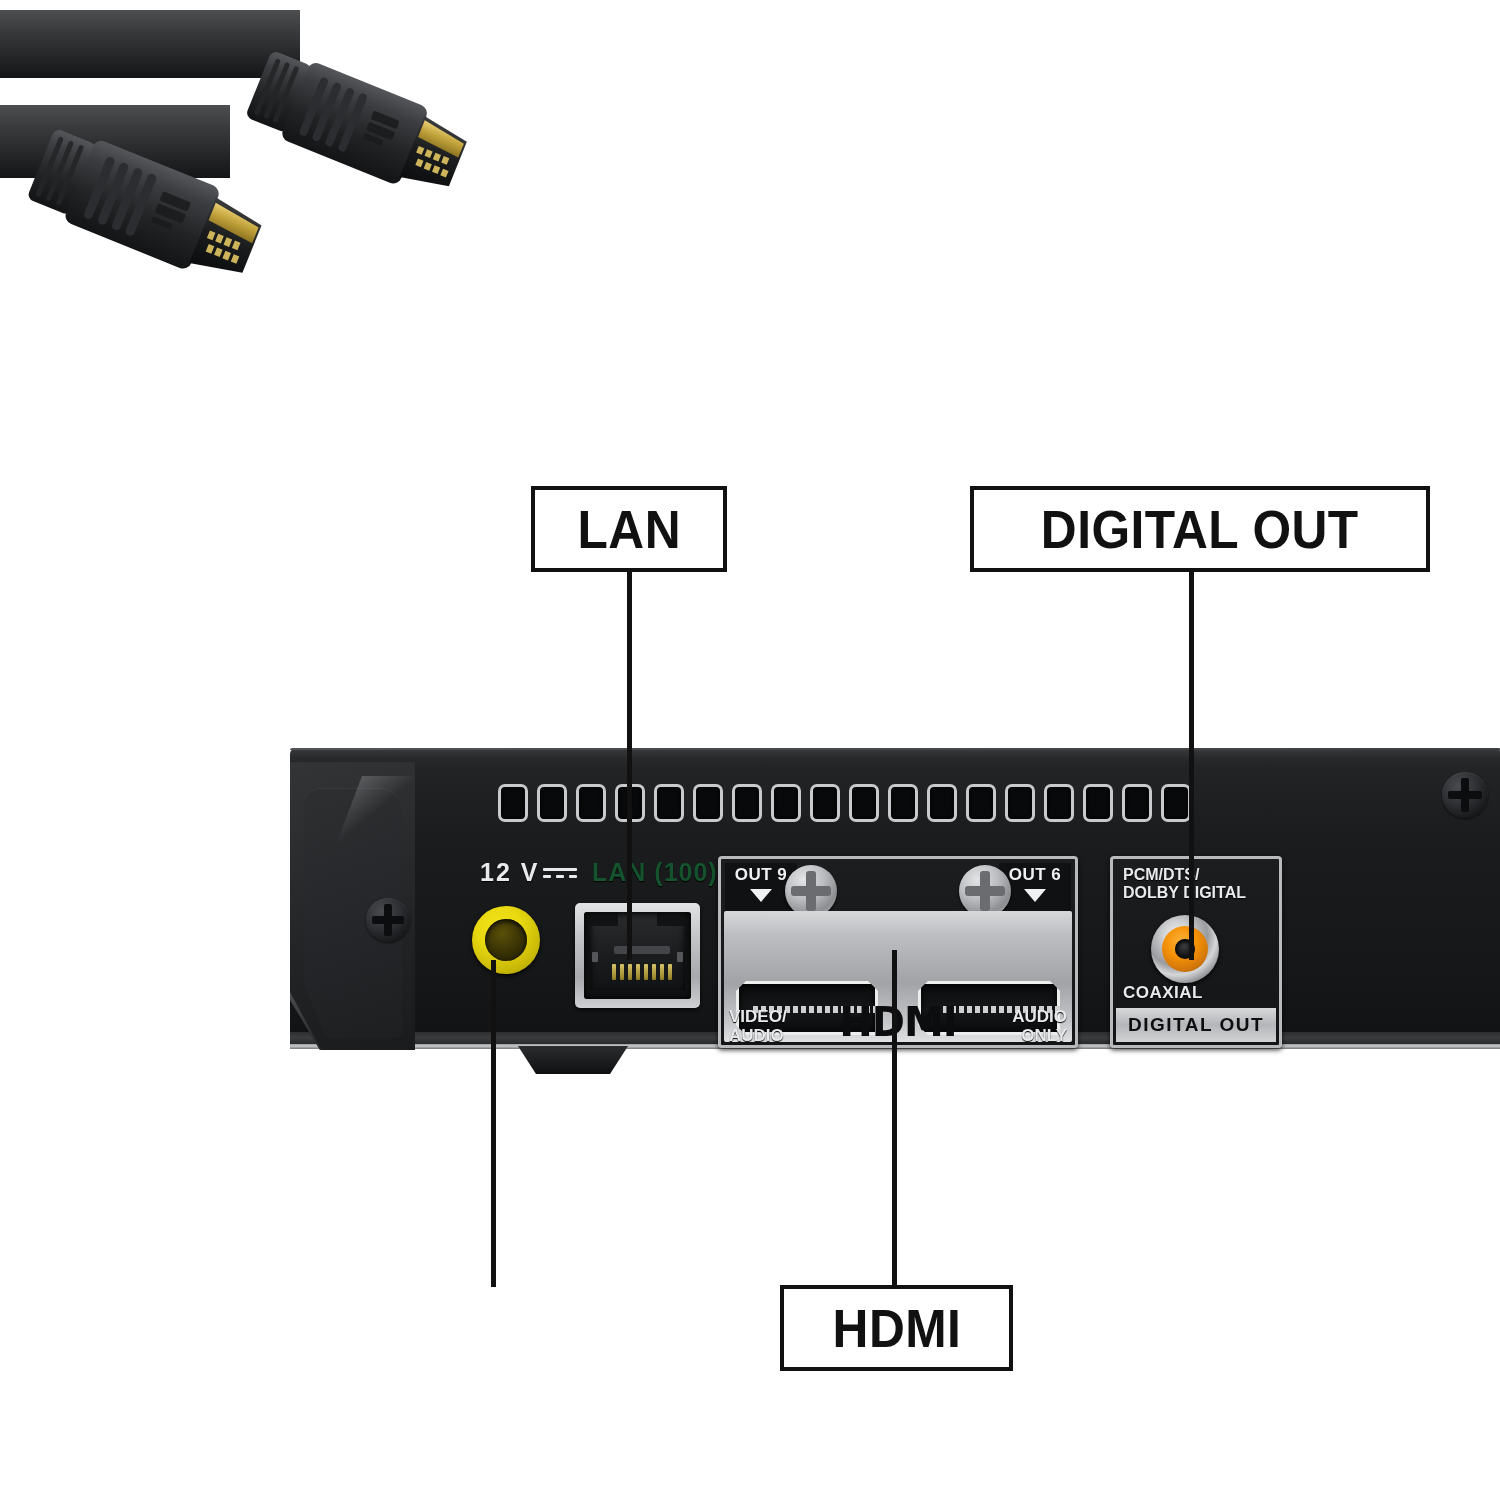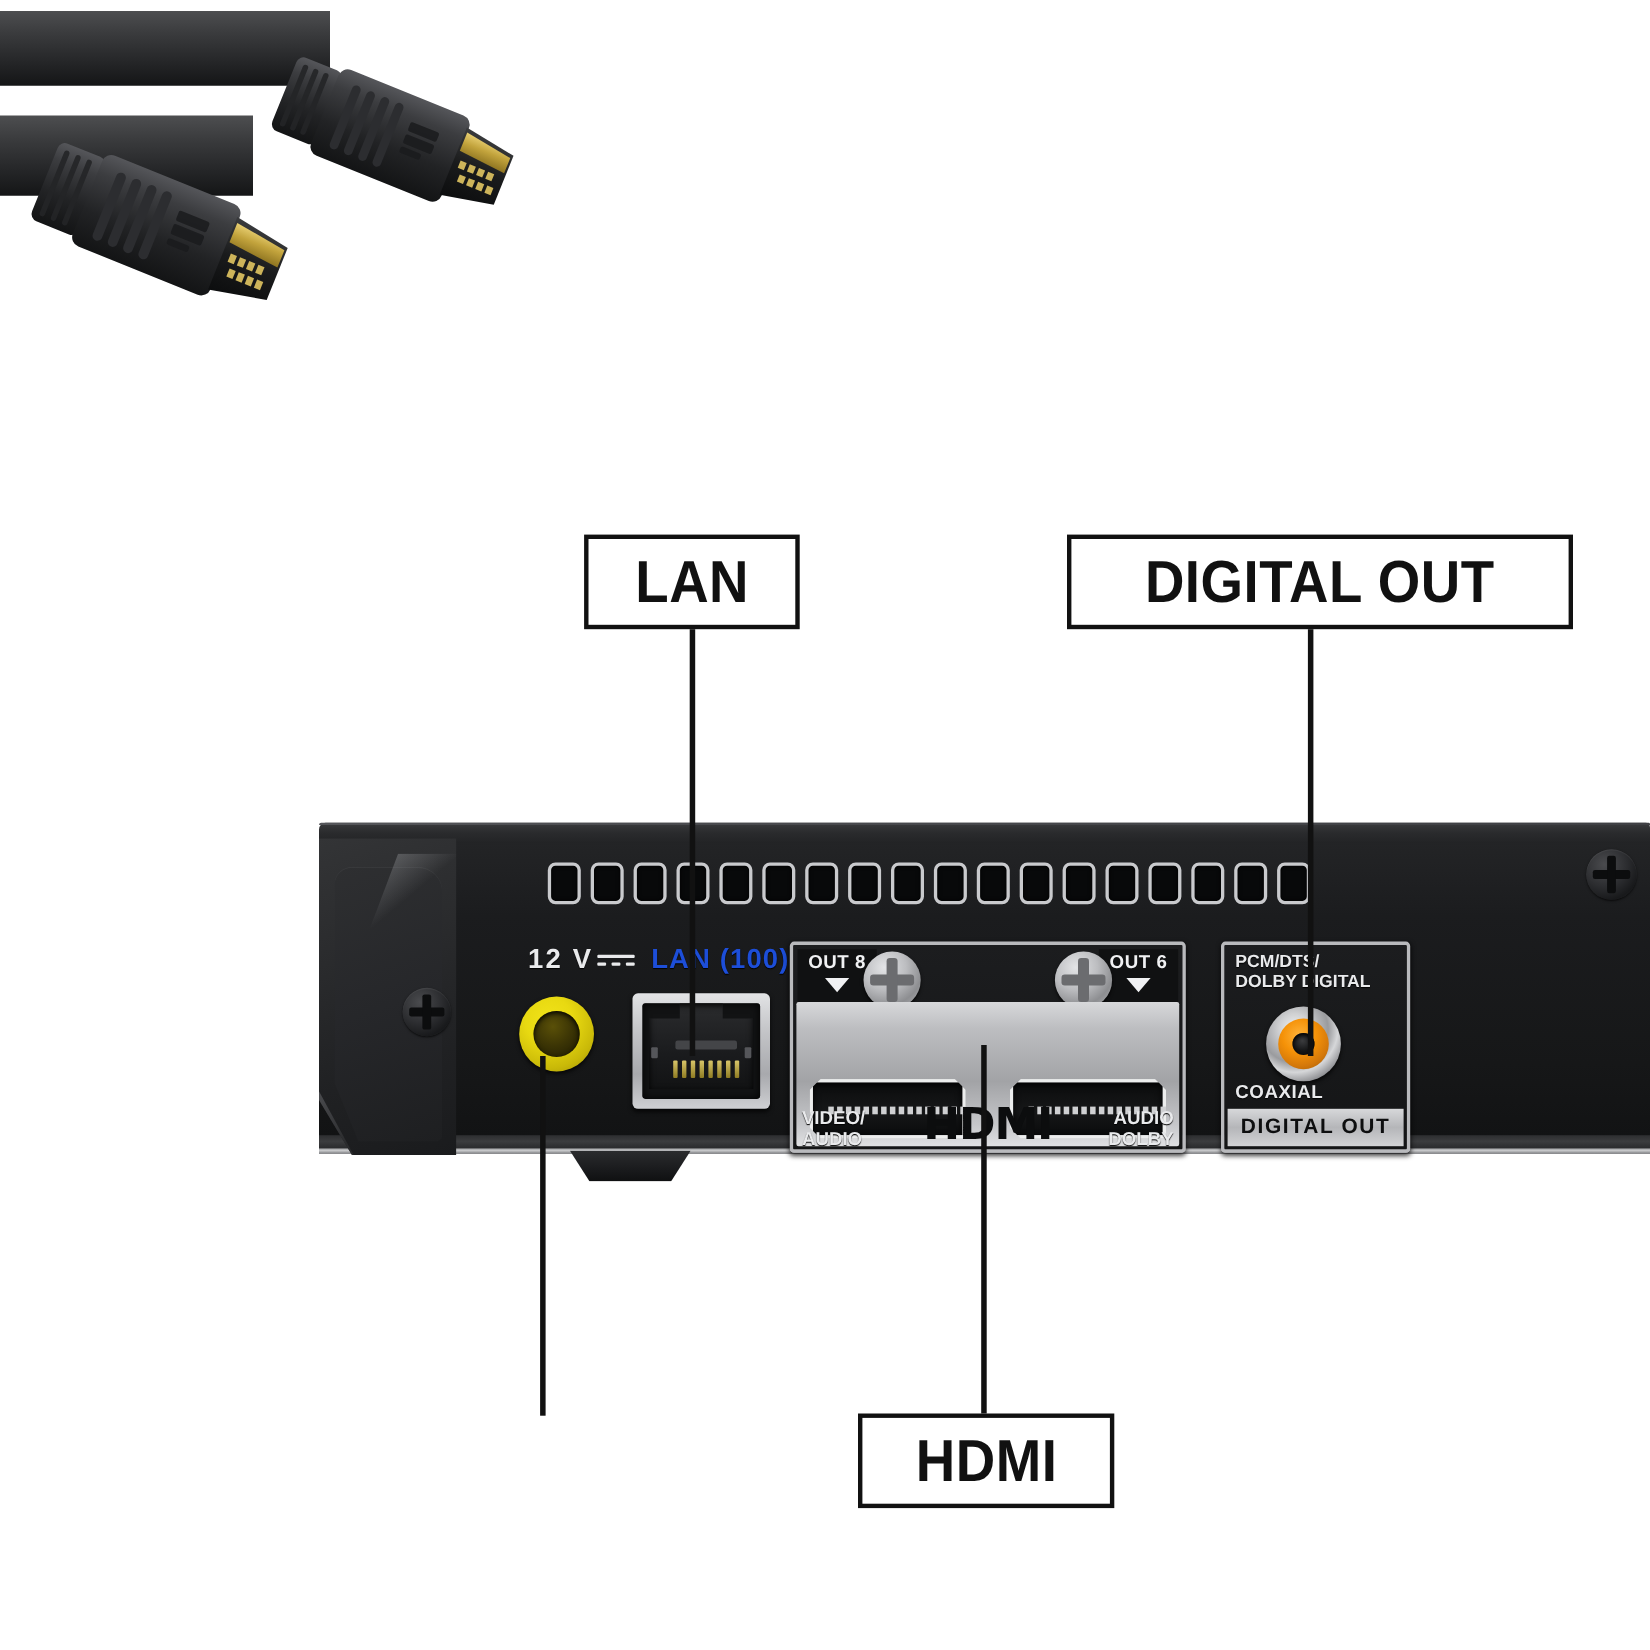--- a/index.html
+++ b/index.html
@@ -141,21 +141,21 @@
   }
   .dc-jack:after{
     content:"";position:absolute;left:13px;top:13px;width:42px;height:42px;border-radius:50%;
     background:radial-gradient(circle at 42% 34%,#5a5008 0%,#3d3605 45%,#1d1a02 100%);
     box-shadow:inset 0 2px 5px rgba(0,0,0,.95);
   }
 
   
   .lbl-lan{
     position:absolute;left:302px;top:110px;
-    color:#1d4ed8;font-size:25px;font-weight:bold;letter-spacing:1px;
+    color:#14532d;font-size:25px;font-weight:bold;letter-spacing:1px;
     text-shadow:0 1px 1px #000;white-space:nowrap;
   }
   .lan-frame{
     position:absolute;left:285px;top:155px;width:125px;height:105px;
     background:linear-gradient(180deg,#e2e3e5 0%,#c6c7ca 30%,#a8a9ad 70%,#cfd0d3 100%);
     border-radius:5px;
     box-shadow:0 2px 4px rgba(0,0,0,.7);
     padding:6px;box-sizing:border-box;
   }
   .lan-inner{
@@ -477,21 +477,21 @@
               <i></i>
               <i></i>
               <i></i>
           </div>
         </div>
       </div>
     </div>
 
     <div class="hdmi-panel">
       <div class="hdmi-out-tag" id="tag-out1">
-        <span>OUT 8</span>
+        <span>OUT 9</span>
         <div class="tri-down"></div>
       </div>
       <div class="hdmi-out-tag" id="tag-out2">
         <span>OUT 6</span>
         <div class="tri-down"></div>
       </div>
 
       <div class="hdmi-screw" id="hs1">
         <i class="ph-h"></i>
           <i class="ph-v"></i>
@@ -549,21 +549,21 @@
       </div>
 
       <div class="hdmi-bottom-row">
         <div class="hdmi-sub" id="sub-left">
           <div>VIDEO/</div>
           <div>AUDIO</div>
         </div>
         <div class="hdmi-logo">HDMI</div>
         <div class="hdmi-sub" id="sub-right">
           <div>AUDIO</div>
-          <div>DOLBY</div>
+          <div>ONLY</div>
         </div>
       </div>
     </div>
 
     <div class="do-panel">
       <div class="do-top-lbl">
         <div>PCM/DTS/</div>
         <div>DOLBY DIGITAL</div>
       </div>
 

